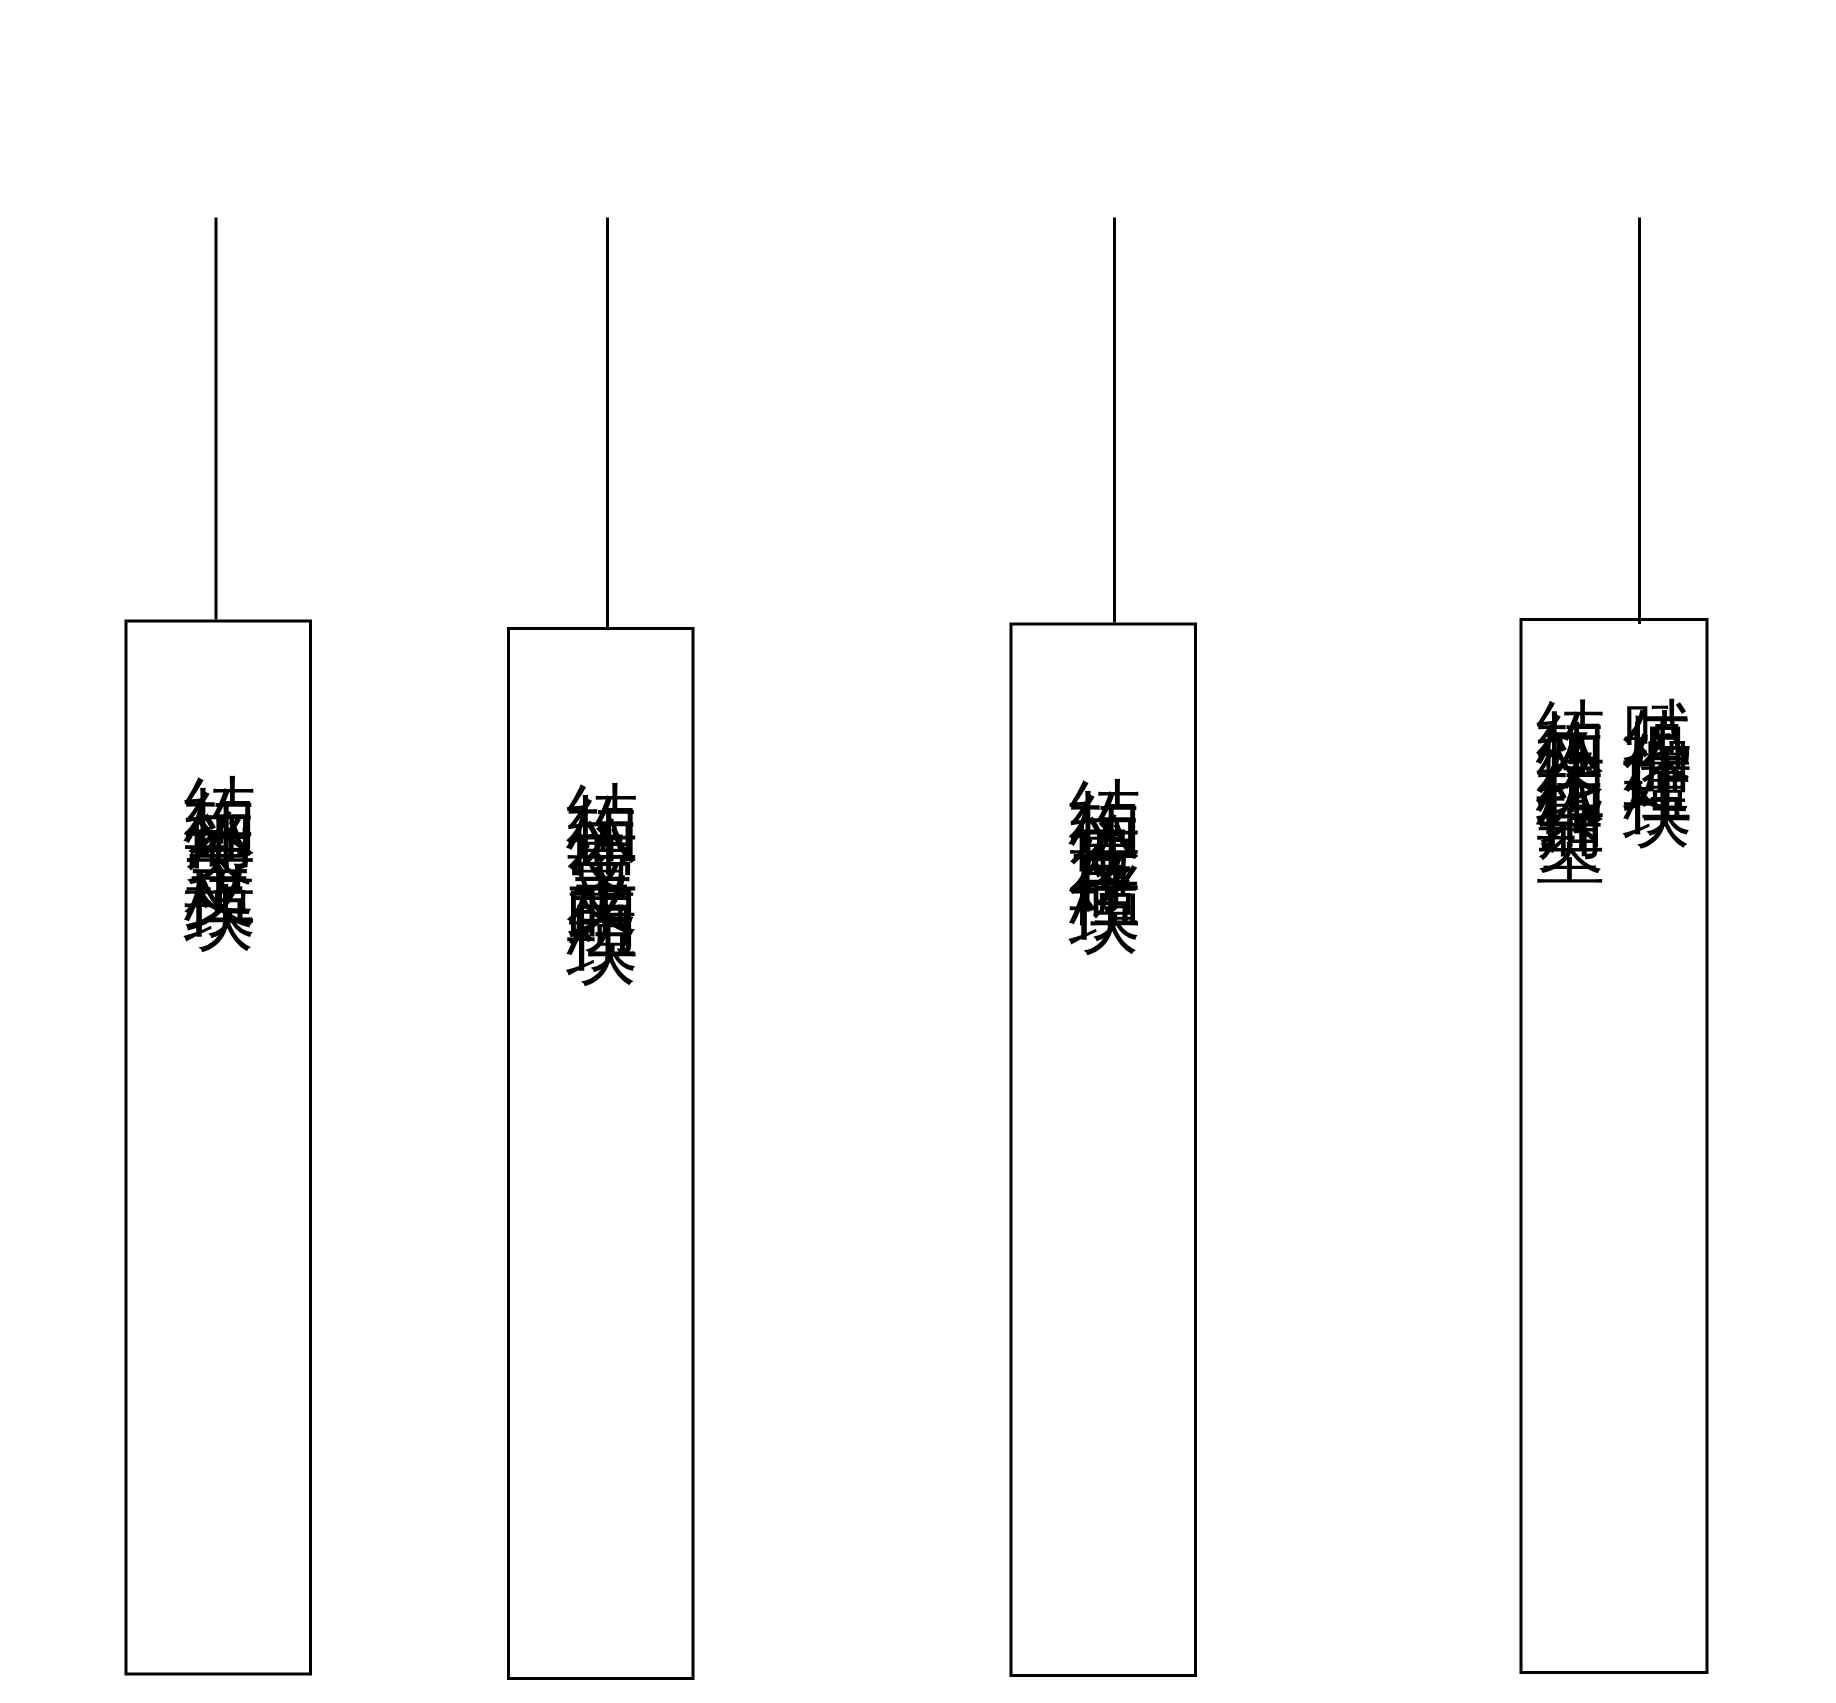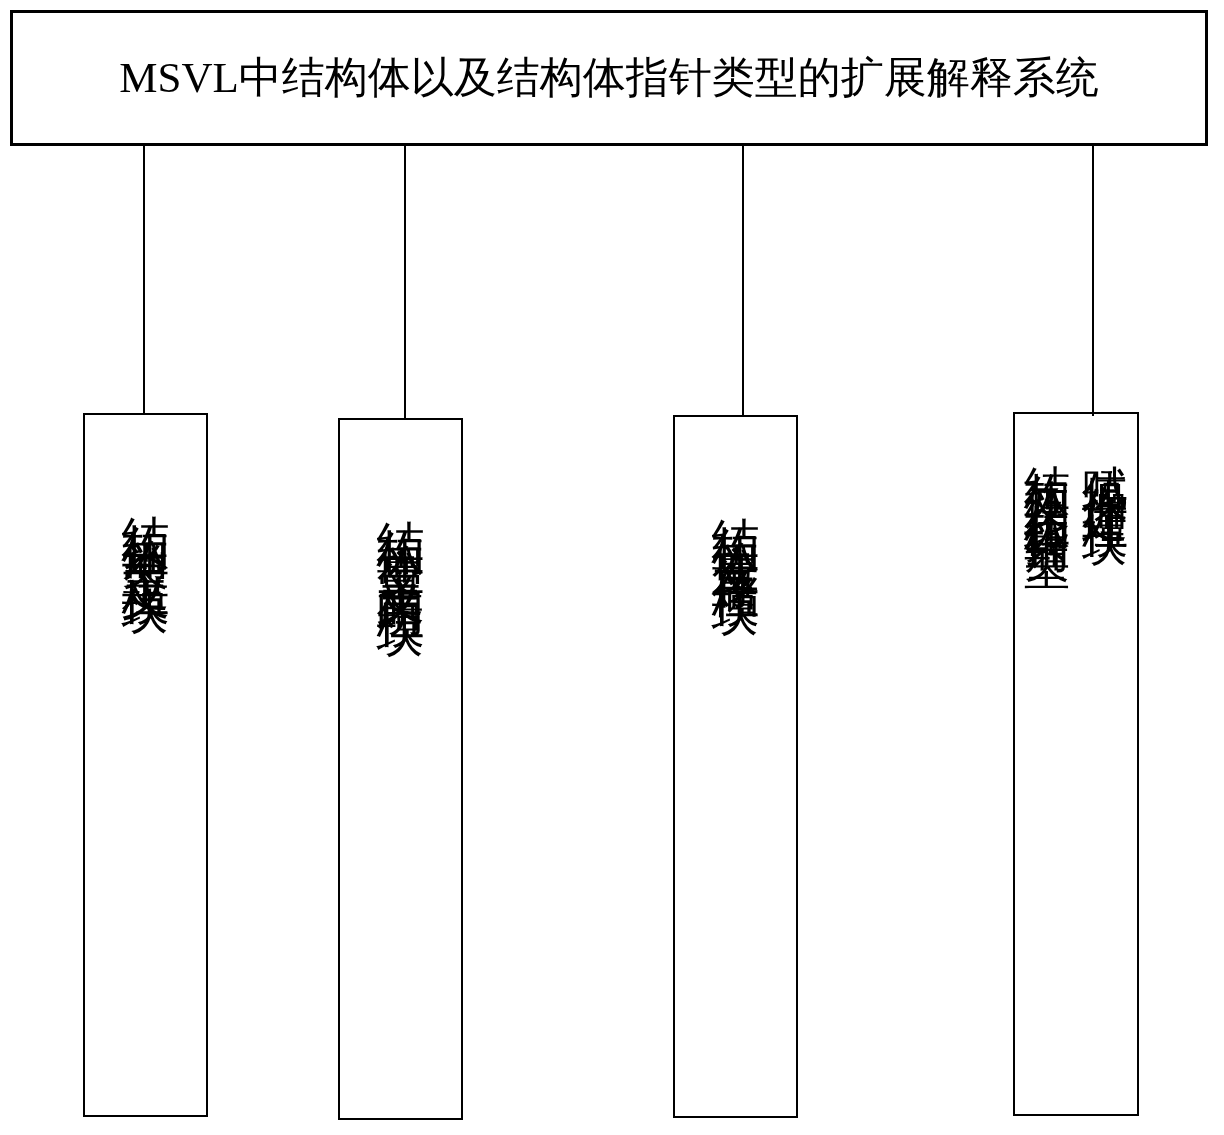--- a/index.html
+++ b/index.html
@@ -76,23 +76,20 @@
     letter-spacing: 8px;
     line-height: 58px;
     white-space: nowrap;
   }
 </style>
 </head>
 <body>
 
 <div class="canvas">
 
-  <div class="top-box">
-    <span class="title-text">MSVL中结构体以及结构体指针类型的扩展解释系统</span>
-  </div>
 
   <div class="connector" style="left:143px; top:145px; height:268px;"></div>
   <div class="connector" style="left:404px; top:145px; height:273px;"></div>
   <div class="connector" style="left:742px; top:145px; height:270px;"></div>
   <div class="connector" style="left:1092px; top:145px; height:271px;"></div>
 
   <div class="module-box" style="left:83px; top:413px; width:125px; height:704px;">
     <span class="vtext">结构体类型定义模块</span>
   </div>
 

